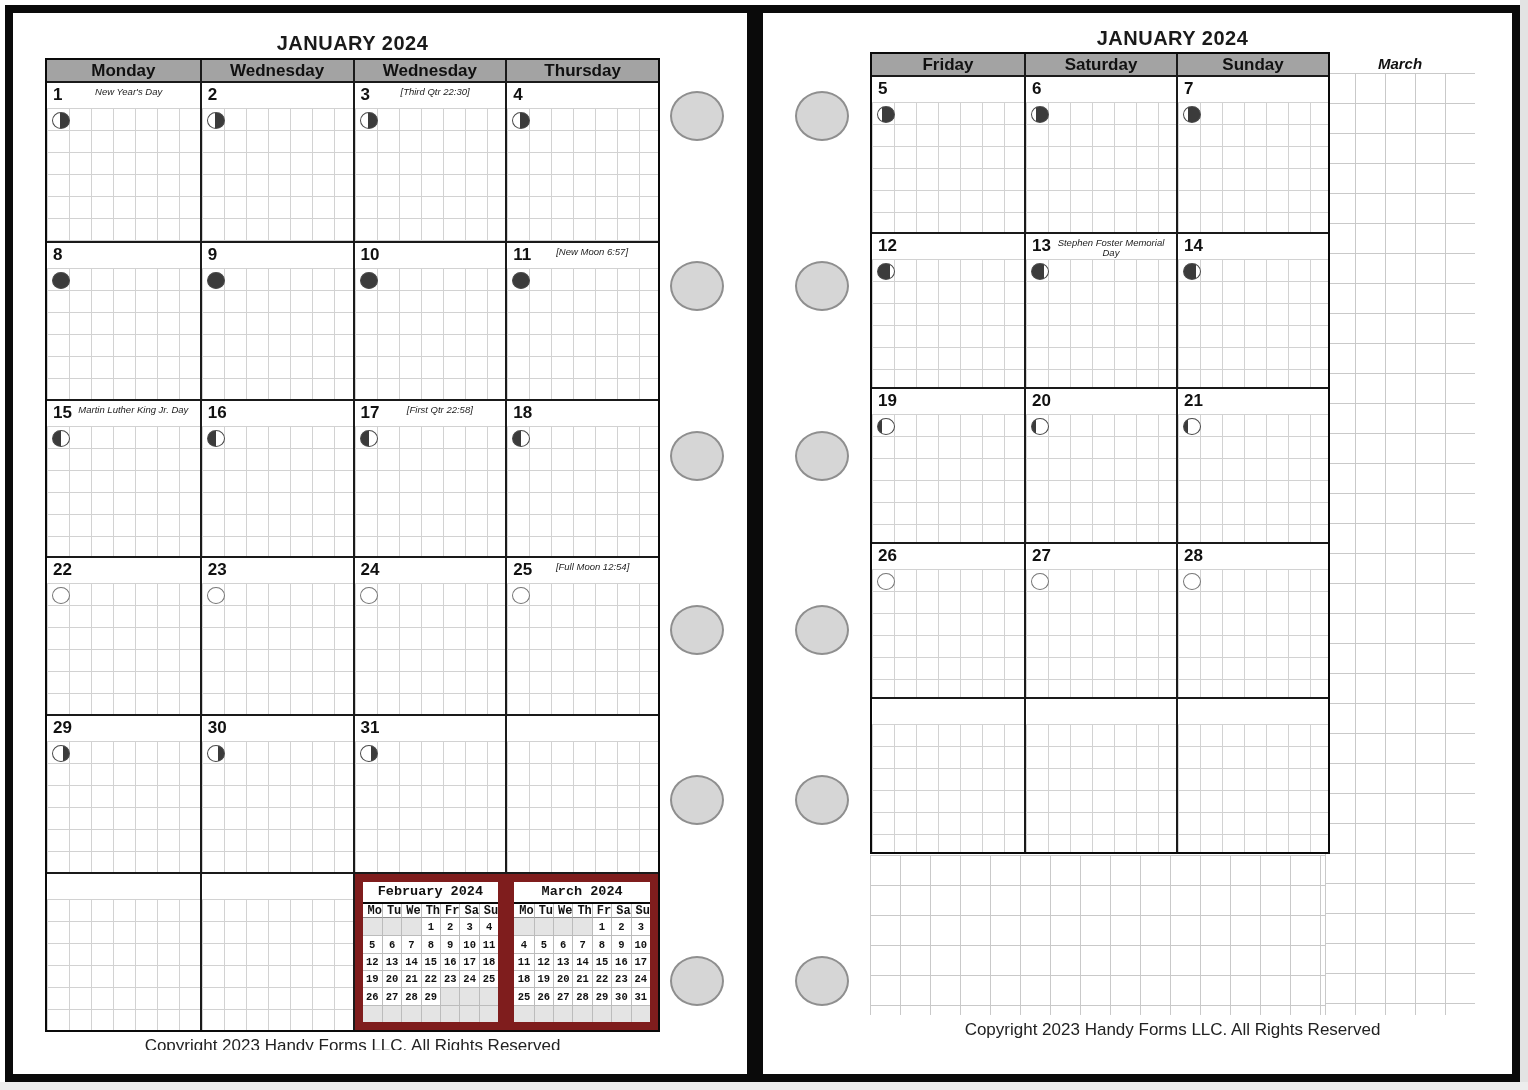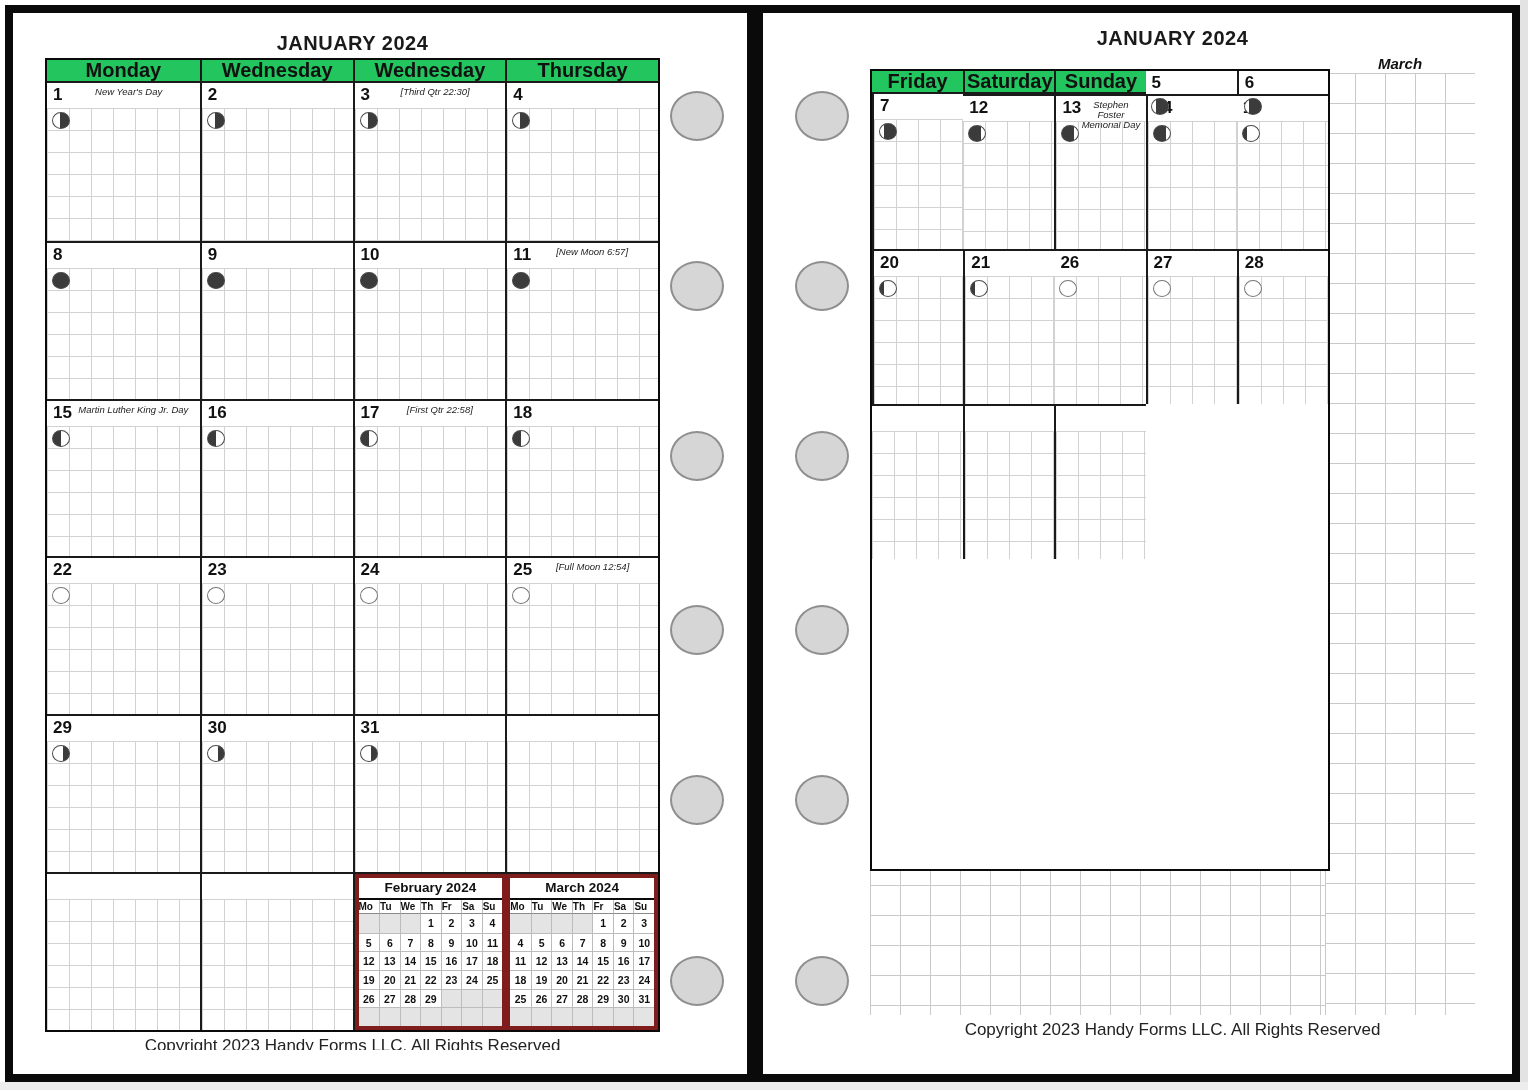--- a/index.html
+++ b/index.html
@@ -7,23 +7,23 @@
          font-family:"Liberation Sans",sans-serif;color:#111;}
   .page{position:absolute;top:5px;height:1077px;background:#ffffff;border:8px solid #0a0a0a;box-sizing:border-box;padding-left:40px;}
   .page-left{left:5px;width:750px;}
   .page-right{left:755px;width:765px;}
   .page-title{position:absolute;text-align:center;font-weight:bold;font-size:20px;letter-spacing:.5px;color:#1a1a1a;}
   .left-title{left:32px;width:615px;top:19px;}
   .right-title{left:107px;width:605px;top:14px;}
 
   .cal{position:absolute;display:grid;border:2.5px solid #0a0a0a;background:#ffffff;box-sizing:border-box;}
   #left-cal{left:32px;top:45px;width:615px;height:974px;grid-template-columns:repeat(4,1fr);grid-template-rows:23px repeat(6,1fr);}
-  #right-cal{left:107px;top:56px;width:460px;height:802px;grid-template-columns:repeat(5,1fr);grid-template-rows:23px repeat(5,1fr);}
-
-  .day-header{background:#22c55e;font-weight:bold;font-size:20px;text-align:center;line-height:21px;border-bottom:2px solid #1a1a1a;color:#111;}
+  #right-cal{left:107px;top:39px;width:460px;height:802px;grid-template-columns:repeat(3,1fr);grid-template-rows:23px repeat(5,1fr);}
+
+  .day-header{background:#a3a3a3;font-weight:bold;font-size:17px;text-align:center;line-height:21px;border-bottom:2px solid #1a1a1a;color:#111;}
   .bl{border-left:2px solid #1a1a1a;}
   .bt{border-top:2px solid #1a1a1a;}
 
   .day-cell{display:flex;flex-direction:column;min-height:0;background:#ffffff;}
   .date-strip{height:25px;display:flex;align-items:flex-start;padding:3px 5px 0 6px;box-sizing:border-box;}
   .date-num{font-weight:bold;font-size:17px;line-height:18px;color:#111;}
   .day-note{flex:1;text-align:center;font-style:italic;font-size:9.5px;line-height:10px;padding-top:1px;color:#222;}
   .cell-grid{flex:1;position:relative;min-height:0;}
   .fine-grid{background-image:linear-gradient(#d2d2d2 1px,transparent 1px),linear-gradient(90deg,#d2d2d2 1px,transparent 1px);background-size:22px 22px;}
   .coarse-grid{position:absolute;background-image:linear-gradient(#c9c9c9 1px,transparent 1px),linear-gradient(90deg,#c9c9c9 1px,transparent 1px);background-size:30px 30px;}
@@ -42,24 +42,24 @@
   .notes-label{position:absolute;left:562px;top:42px;width:150px;text-align:center;font-weight:bold;font-style:italic;font-size:15px;color:#111;}
   .notes-grid{left:562px;top:60px;width:150px;height:942px;}
   .bottom-grid{left:107px;top:842px;width:455px;height:160px;}
   .copyright-right{position:absolute;left:107px;width:605px;top:1007px;text-align:center;font-size:17px;color:#222;}
   .copyright-clip{position:absolute;left:32px;width:615px;top:1023px;height:14px;overflow:hidden;text-align:center;}
   .copyright-clip span{font-size:17px;line-height:20px;color:#222;}
 
   .hole{position:absolute;width:54px;height:50px;border-radius:50%;background:#d6d6d6;border:2px solid #8f8f8f;box-sizing:border-box;z-index:5;}
 
   .mini-area{position:relative;display:flex;background:#fff;}
-  .mini-cal{width:50%;height:100%;box-sizing:border-box;border:4px solid #7f1d1d;display:flex;flex-direction:column;background:#ffffff;}
+  .mini-cal{width:50%;height:100%;box-sizing:border-box;border:8px solid #7f1d1d;display:flex;flex-direction:column;background:#ffffff;font-family:Liberation Mono, monospace;}
   .mini-title{height:20px;line-height:20px;text-align:center;font-weight:bold;font-size:13.5px;border-bottom:2px solid #0a0a0a;}
   .mini-table{flex:1;display:grid;grid-template-columns:repeat(7,1fr);grid-template-rows:14px repeat(6,1fr);}
-  .mini-hd{font-weight:bold;font-size:10px;text-align:left;line-height:14px;border-bottom:1px solid #8a8a8a;}
+  .mini-hd{font-weight:bold;font-size:12px;text-align:right;line-height:14px;border-bottom:1px solid #8a8a8a;}
   .mini-day{font-weight:bold;font-size:10.5px;display:flex;align-items:center;justify-content:center;}
   .mbl{border-left:1px solid #bcbcbc;}
   .mbt{border-top:1px solid #bcbcbc;}
   .mshade{background:#e4e4e4;}
 
   .edge-right{position:absolute;left:1520px;top:0;width:8px;height:1090px;background:#e3e3e3;}
   .edge-bottom{position:absolute;left:0;top:1082px;width:1528px;height:8px;background:#ededed;}
 </style>
 </head>
 <body>

